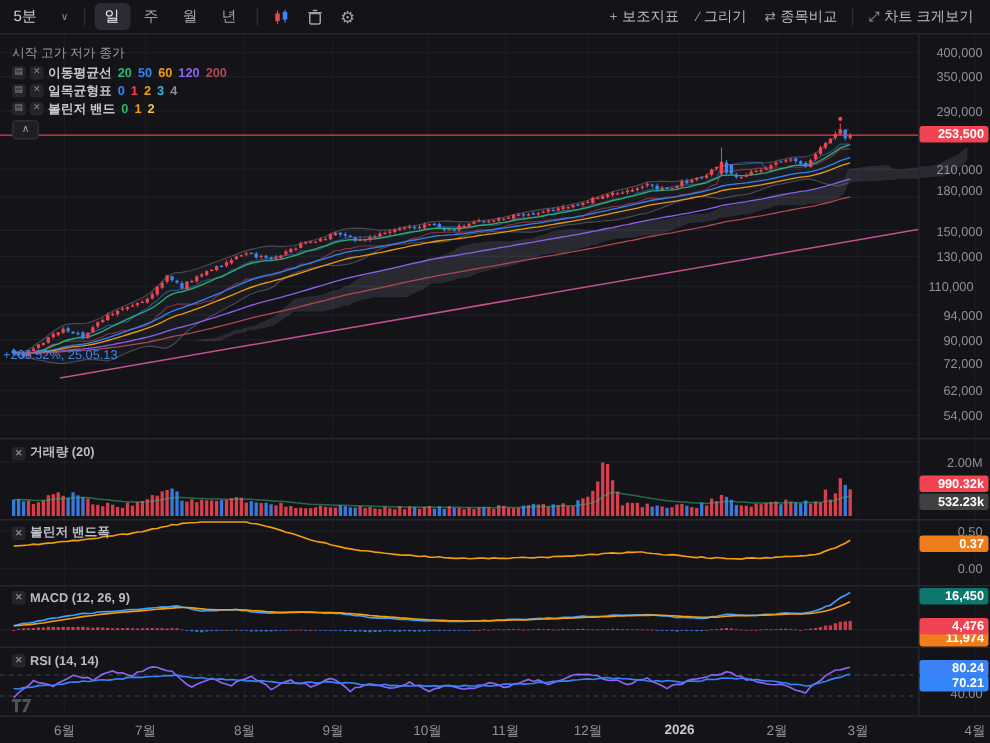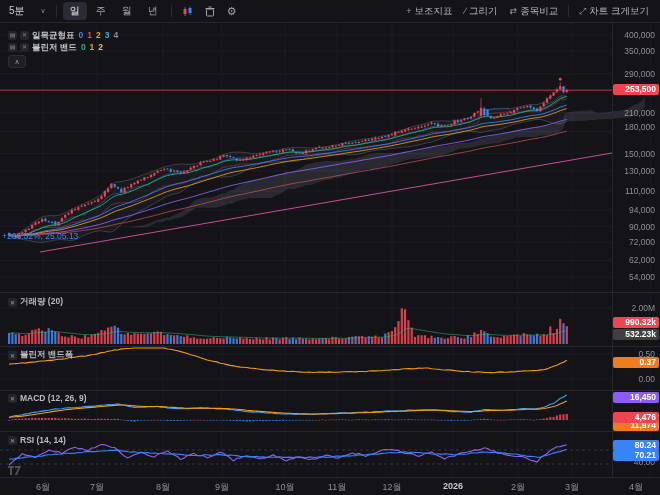--- a/index.html
+++ b/index.html
@@ -864,21 +864,32 @@
         </div>
         <div class="vdiv"></div>
         <div class="rbtn">
           <span class="ric">⤢</span>
           <span>차트 크게보기</span>
         </div>
       </div>
   </div>
 
   <div class="legend">
+    <div class="ohlc">시작 고가 저가 종가</div>
     <div id="legend-rows">
+        <div class="lrow">
+          <span class="chip">▤</span>
+          <span class="chip">✕</span>
+          <span class="llabel">이동평균선</span>
+          <span class="lval" style="color: rgb(43, 182, 115);">20</span>
+          <span class="lval" style="color: rgb(52, 133, 250);">50</span>
+          <span class="lval" style="color: rgb(245, 158, 11);">60</span>
+          <span class="lval" style="color: rgb(143, 99, 243);">120</span>
+          <span class="lval" style="color: rgb(178, 74, 85);">200</span>
+        </div>
         <div class="lrow">
           <span class="chip">▤</span>
           <span class="chip">✕</span>
           <span class="llabel">일목균형표</span>
           <span class="lval" style="color: rgb(52, 133, 250);">0</span>
           <span class="lval" style="color: rgb(240, 68, 82);">1</span>
           <span class="lval" style="color: rgb(245, 158, 11);">2</span>
           <span class="lval" style="color: rgb(53, 182, 224);">3</span>
           <span class="lval" style="color: rgb(140, 143, 150);">4</span>
         </div>
@@ -897,21 +908,21 @@
   <div class="annot-low">+206.52%, 25.05.13</div>
 
   <div id="labels">
       <div class="axis-label" style="top: 29.9734px;">400,000</div>
       <div class="axis-label" style="top: 46.1174px;">350,000</div>
       <div class="axis-label" style="top: 68.8529px;">290,000</div>
       <div class="axis-label" style="top: 107.876px;">210,000</div>
       <div class="axis-label" style="top: 122px;">180,000</div>
       <div class="axis-label" style="top: 148.556px;">150,000</div>
       <div class="axis-label" style="top: 165.857px;">130,000</div>
-      <div class="axis-label" style="top: 186.053px;">110,000</div>
+      <div class="axis-label" style="top: 186.053px; text-align: center;">110,000</div>
       <div class="axis-label" style="top: 205.057px;">94,000</div>
       <div class="axis-label" style="top: 221.569px;">90,000</div>
       <div class="axis-label" style="top: 237.293px;">72,000</div>
       <div class="axis-label" style="top: 255.371px;">62,000</div>
       <div class="axis-label" style="top: 272.073px;">54,000</div>
       <div class="badge" style="top: 84px; background: rgb(240, 68, 82);">253,500</div>
       <div class="axis-label" style="top: 303px;">2.00M</div>
       <div class="badge" style="top: 317px; background: rgb(240, 68, 82);">990.32k</div>
       <div class="badge" style="top: 328.5px; background: #404040;">532.23k</div>
       <div class="pane-title" style="top: 296px;">
@@ -919,21 +930,21 @@
         <span>거래량 (20)</span>
       </div>
       <div class="axis-label" style="top: 349px;">0.50</div>
       <div class="axis-label" style="top: 374px;">0.00</div>
       <div class="badge" style="top: 356.5px; background: rgb(239, 125, 28);">0.37</div>
       <div class="pane-title" style="top: 349px;">
         <span class="chip">✕</span>
         <span>볼린저 밴드폭</span>
       </div>
       <div class="axis-label" style="top: 415.5px;">0</div>
-      <div class="badge" style="top: 391.5px; background: #8b5cf6;">16,450</div>
+      <div class="badge" style="top: 391.5px; background: #0f766e;">16,450</div>
       <div class="badge" style="top: 420px; background: rgb(239, 125, 28);">11,974</div>
       <div class="badge" style="top: 411.5px; background: rgb(240, 68, 82);">4,476</div>
       <div class="pane-title" style="top: 393px;">
         <span class="chip">✕</span>
         <span>MACD (12, 26, 9)</span>
       </div>
       <div class="axis-label" style="top: 457px;">40.00</div>
       <div class="badge" style="top: 440px; background: #3b82f6;">80.24</div>
       <div class="badge" style="top: 449.5px; background: rgb(52, 133, 250);">70.21</div>
       <div class="pane-title" style="top: 435px;">
@@ -943,20 +954,20 @@
       <div class="month" style="left: 43px;">6월</div>
       <div class="month" style="left: 97px;">7월</div>
       <div class="month" style="left: 163px;">8월</div>
       <div class="month" style="left: 222px;">9월</div>
       <div class="month" style="left: 285px;">10월</div>
       <div class="month" style="left: 337px;">11월</div>
       <div class="month" style="left: 392px;">12월</div>
       <div class="month year" style="left: 453px;">2026</div>
       <div class="month" style="left: 518px;">2월</div>
       <div class="month" style="left: 572px;">3월</div>
-      <div class="month" style="left: 636px; text-align: center;">4월</div>
+      <div class="month" style="left: 650px; text-align: center;">4월</div>
     </div>
 
   <svg class="tvlogo" width="14" height="9" viewBox="0 0 14 9">
     <path d="M0 0 h6 v2 h-2 v7 h-2 v-7 h-2 z" fill="#63666d"></path>
     <path d="M7 0 h6 l-4 9 h-2.2 l3.4 -7 h-3.2 z" fill="#63666d"></path>
   </svg>
 </div>
 
 </body></html>

